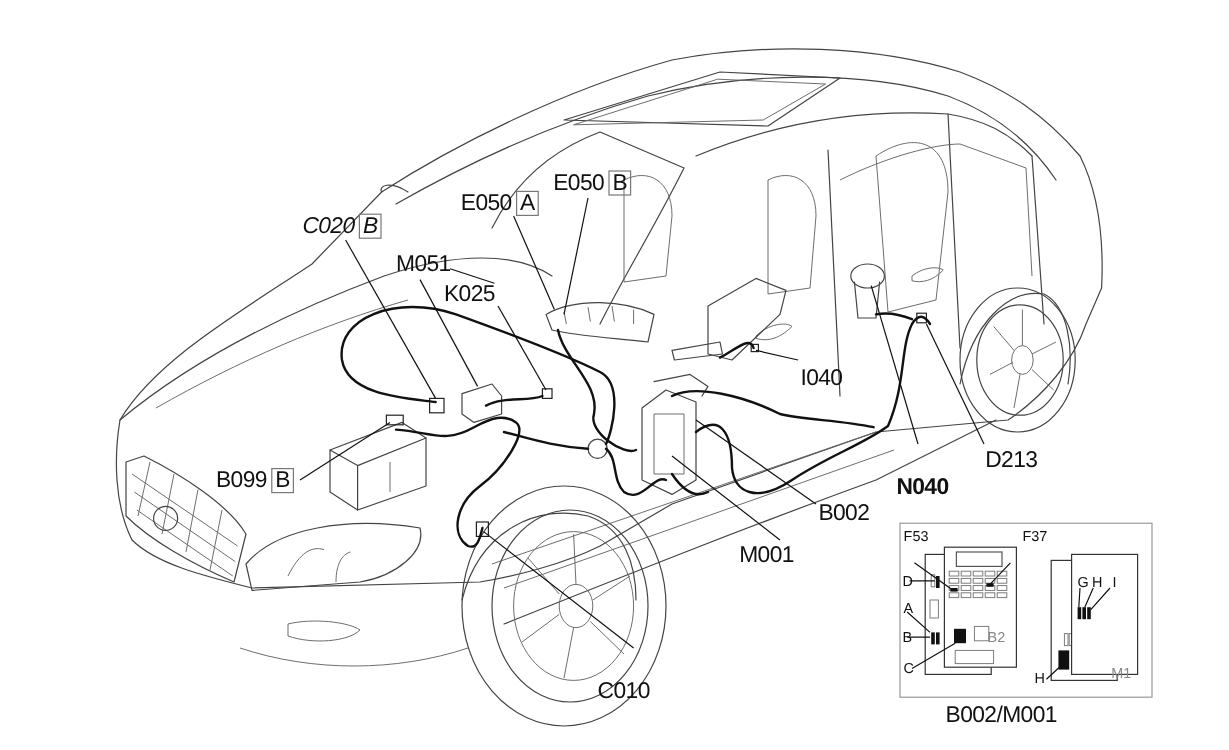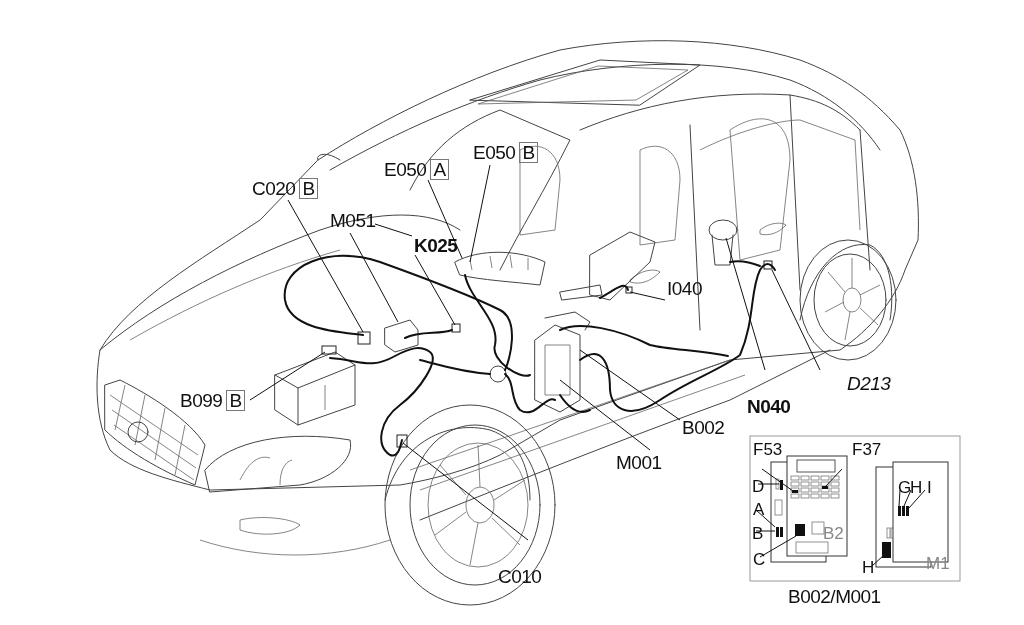--- a/index.html
+++ b/index.html
@@ -5,21 +5,21 @@
   html, body { margin:0; padding:0; background:#ffffff; }
   body { width:1024px; height:625px; position:relative; overflow:hidden;
          font-family:"Liberation Sans", sans-serif; }
   svg { position:absolute; left:0; top:0; }
   .car { fill:none; stroke:#444; stroke-width:1; stroke-linejoin:round; stroke-linecap:round; }
   .car2 { fill:none; stroke:#666; stroke-width:0.8; }
   .wire { fill:none; stroke:#111; stroke-width:2; stroke-linecap:round; stroke-linejoin:round; }
   .lead { fill:none; stroke:#111; stroke-width:1; }
   .lbl { position:absolute; font-size:19px; color:#111; white-space:nowrap; letter-spacing:-0.5px; }
   .box { display:inline-block; border:1px solid #777; padding:0 2px; line-height:19px; margin-left:4px; }
-  .small { position:absolute; font-size:17px; color:#111; }
+  .small { position:absolute; font-size:12px; color:#111; }
   .grey { color:#888;text-align:center; }
 </style>
 </head>
 <body>
 
 <svg width="1024" height="625">
 
   <g>
     <path class="car" d="M318,160 C380,120 470,75 560,50 C640,35 730,38 800,60 C840,75 870,95 900,130 C915,160 920,200 918,240 L905,270 C895,300 870,330 840,350 L730,360 L560,420 L500,455 C470,470 430,480 400,485 L210,490 C170,480 130,470 110,450 C95,420 95,380 100,350 C130,300 200,260 260,220 Z"></path>
     <path class="car" d="M330,170 C400,130 470,100 540,80 C620,60 720,58 790,80 C830,95 860,120 880,150"></path>
@@ -187,40 +187,40 @@
     <rect x="876" y="467" width="55" height="100" fill="none" stroke="#333"></rect>
     <rect x="893" y="462" width="55" height="100" fill="#fff" stroke="#333"></rect>
     <rect x="898" y="506" width="3" height="10" fill="#111"></rect>
     <rect x="902" y="506" width="3" height="10" fill="#111"></rect>
     <rect x="906" y="506" width="3" height="10" fill="#111"></rect>
     <rect x="882" y="542" width="9" height="16" fill="#111"></rect>
     <path class="lead" d="M900,490 L899,506 M911,490 L904,506 M925,490 L909,508 M872,566 L884,555"></path>
   </g>
 </svg>
 
-<div class="lbl" style="left:252px;top:178px;">
+<div class="lbl" style="left:252px;top:178px;font-style:italic;">
   <span>C020</span><span class="box">B</span>
 </div>
 <div class="lbl" style="left:384px;top:159px;">
   <span>E050</span><span class="box">A</span>
 </div>
-<div class="lbl" style="left:461px;top:142px;margin-left:12px;">
+<div class="lbl" style="left:461px;top:142px;">
   <span>E050</span><span class="box">B</span>
 </div>
 <div class="lbl" style="left:330px;top:210px;">M051</div>
-<div class="lbl" style="left:414px;top:235px;font-weight:bold;">K025</div>
-<div class="lbl" style="left:667px;top:278px;text-align:right;">I040</div>
+<div class="lbl" style="left:370px;top:235px;">K025</div>
+<div class="lbl" style="left:667px;top:305px;text-align:right;">I040</div>
 <div class="lbl" style="left:180px;top:390px;">
   <span>B099</span><span class="box">B</span>
 </div>
 <div class="lbl" style="left:682px;top:417px;text-align:center;">B002</div>
 <div class="lbl" style="left:616px;top:452px;">M001</div>
 <div class="lbl" style="left:498px;top:538px;margin-top:28px;">C010</div>
 <div class="lbl" style="left:747px;top:396px;font-weight:bold;">N040</div>
-<div class="lbl" style="left:847px;top:373px;font-style:italic;">D213</div>
+<div class="lbl" style="left:821px;top:373px;">D213</div>
 
 <div class="small" style="left:753px;top:440px;">F53</div>
 <div class="small" style="left:852px;top:440px;">F37</div>
 <div class="small" style="left:752px;top:477px;">D</div>
 <div class="small" style="left:753px;top:500px;">A</div>
 <div class="small" style="left:752px;top:524px;">B</div>
 <div class="small" style="left:753px;top:550px;">C</div>
 <div class="small grey" style="left:823px;top:524px;">B2</div>
 <div class="small" style="left:898px;top:478px;">G</div>
 <div class="small" style="left:910px;top:478px;">H</div>

